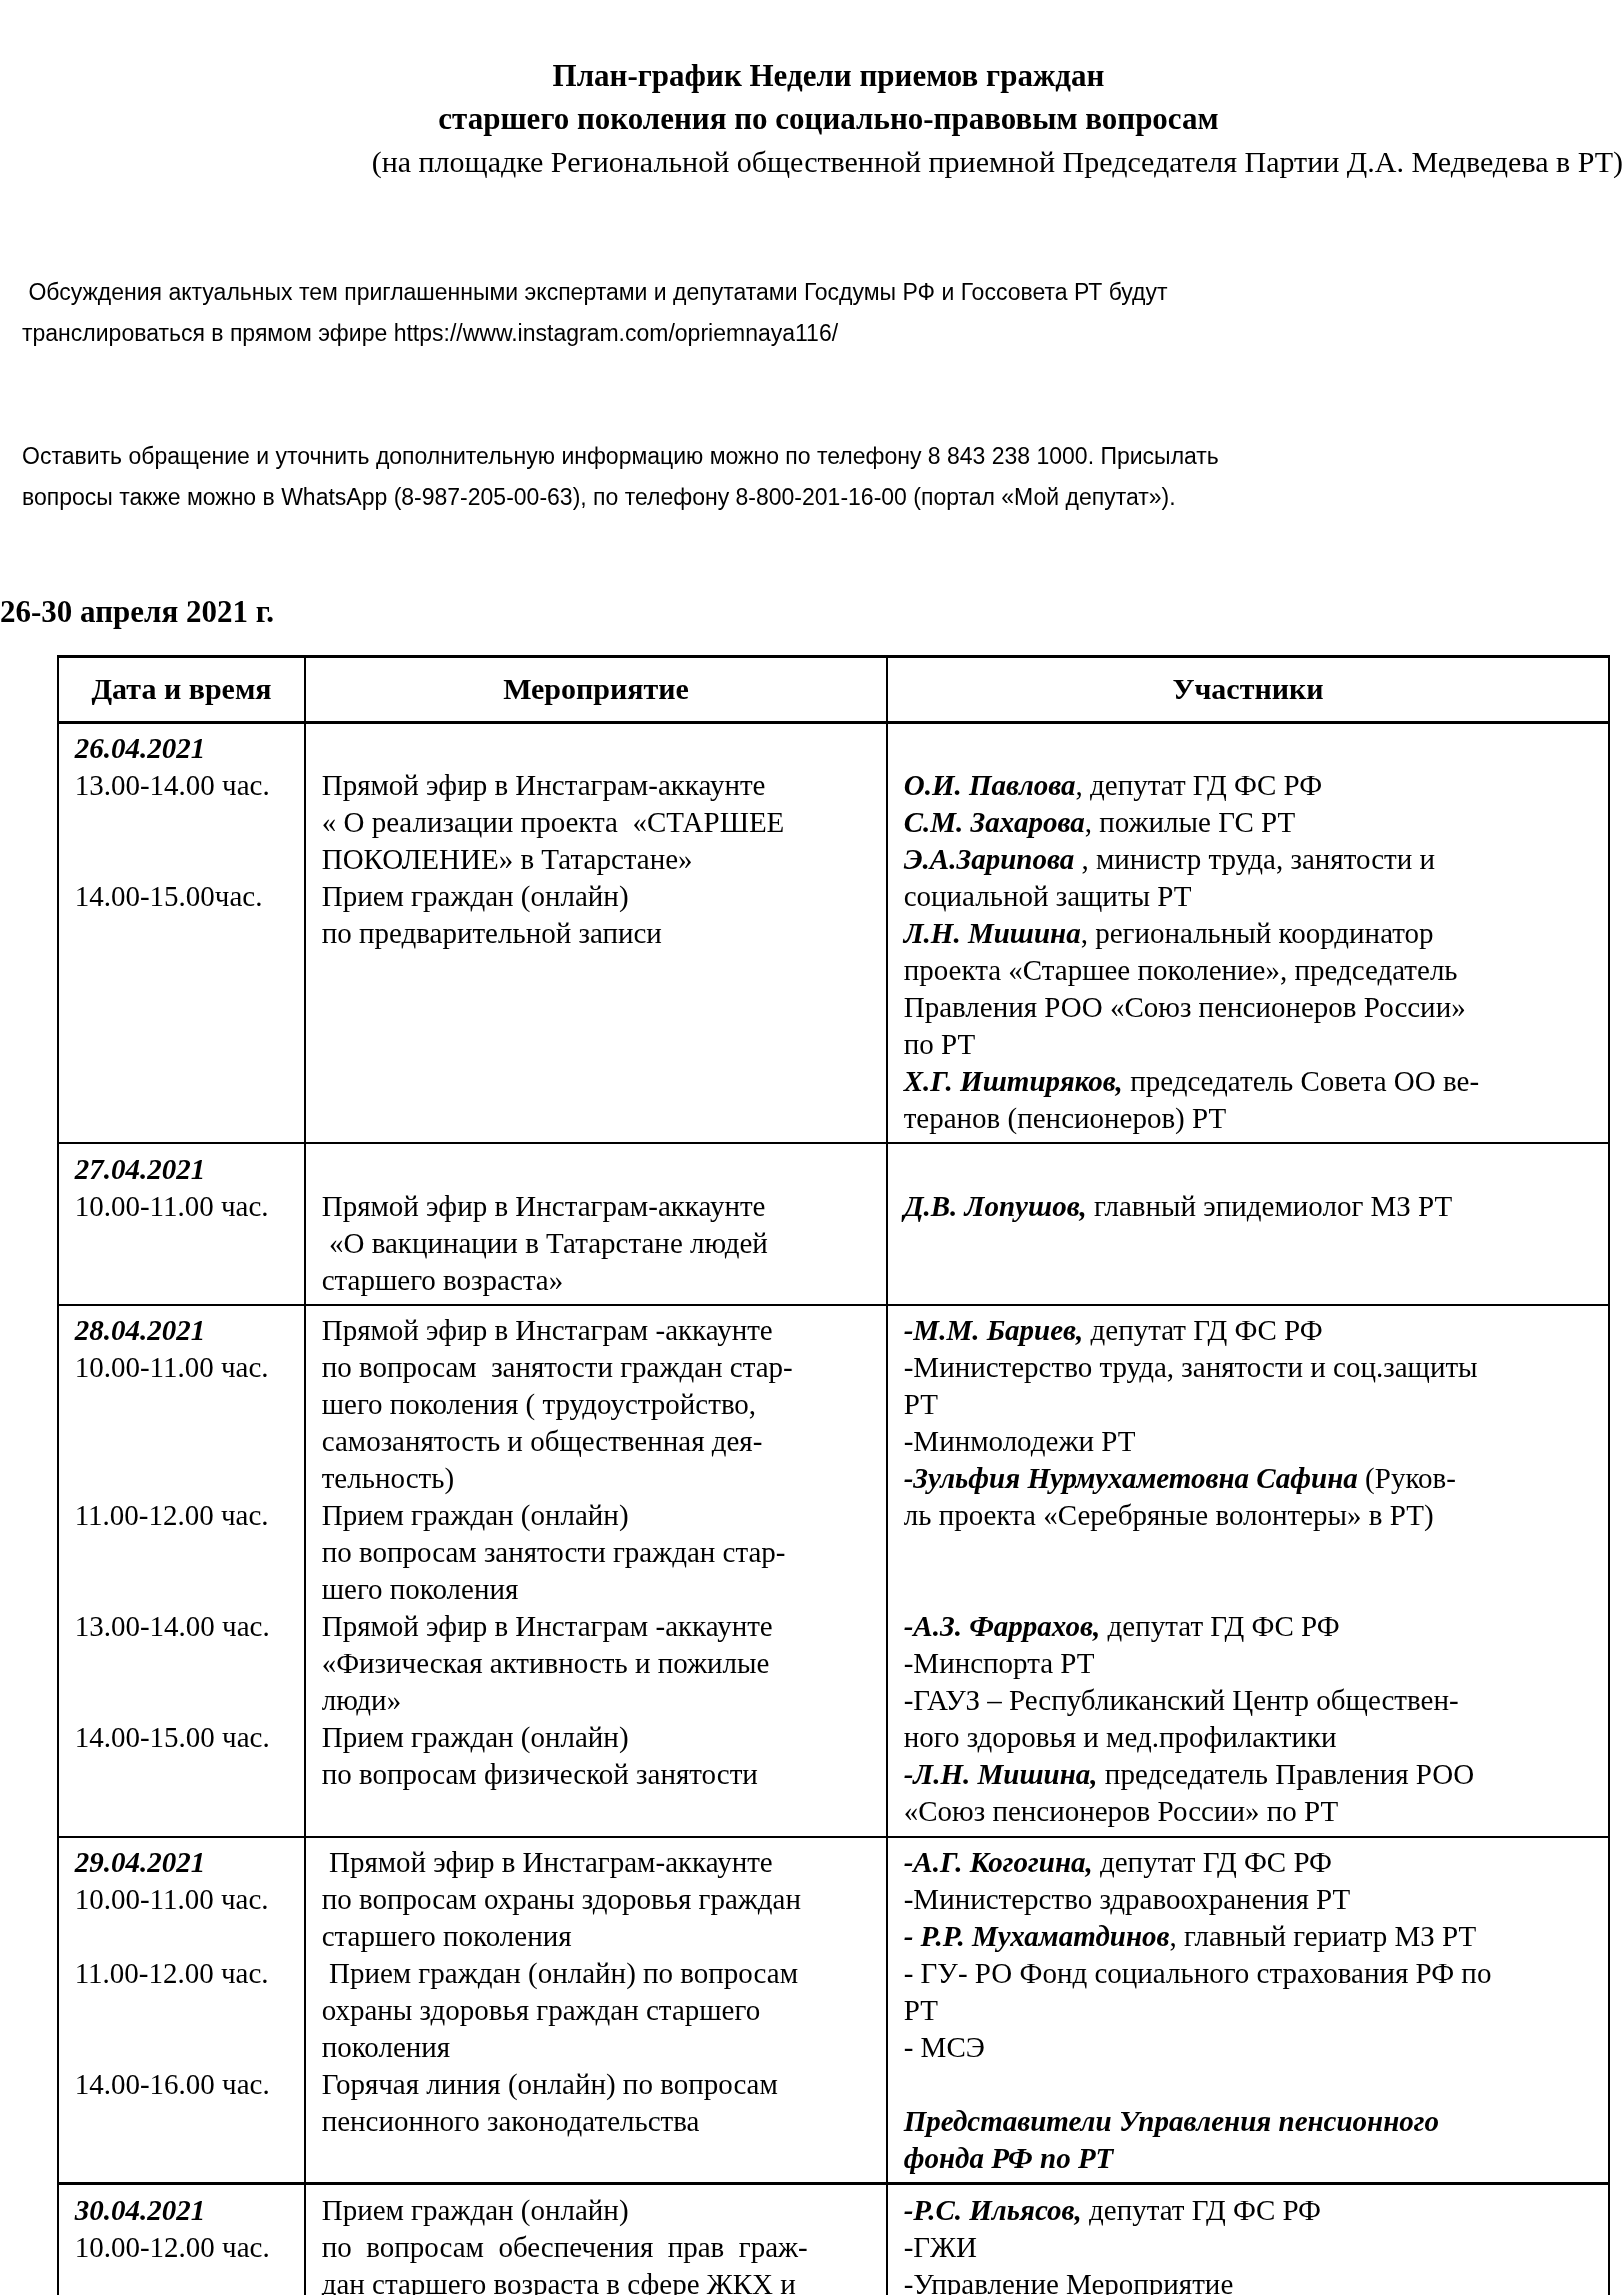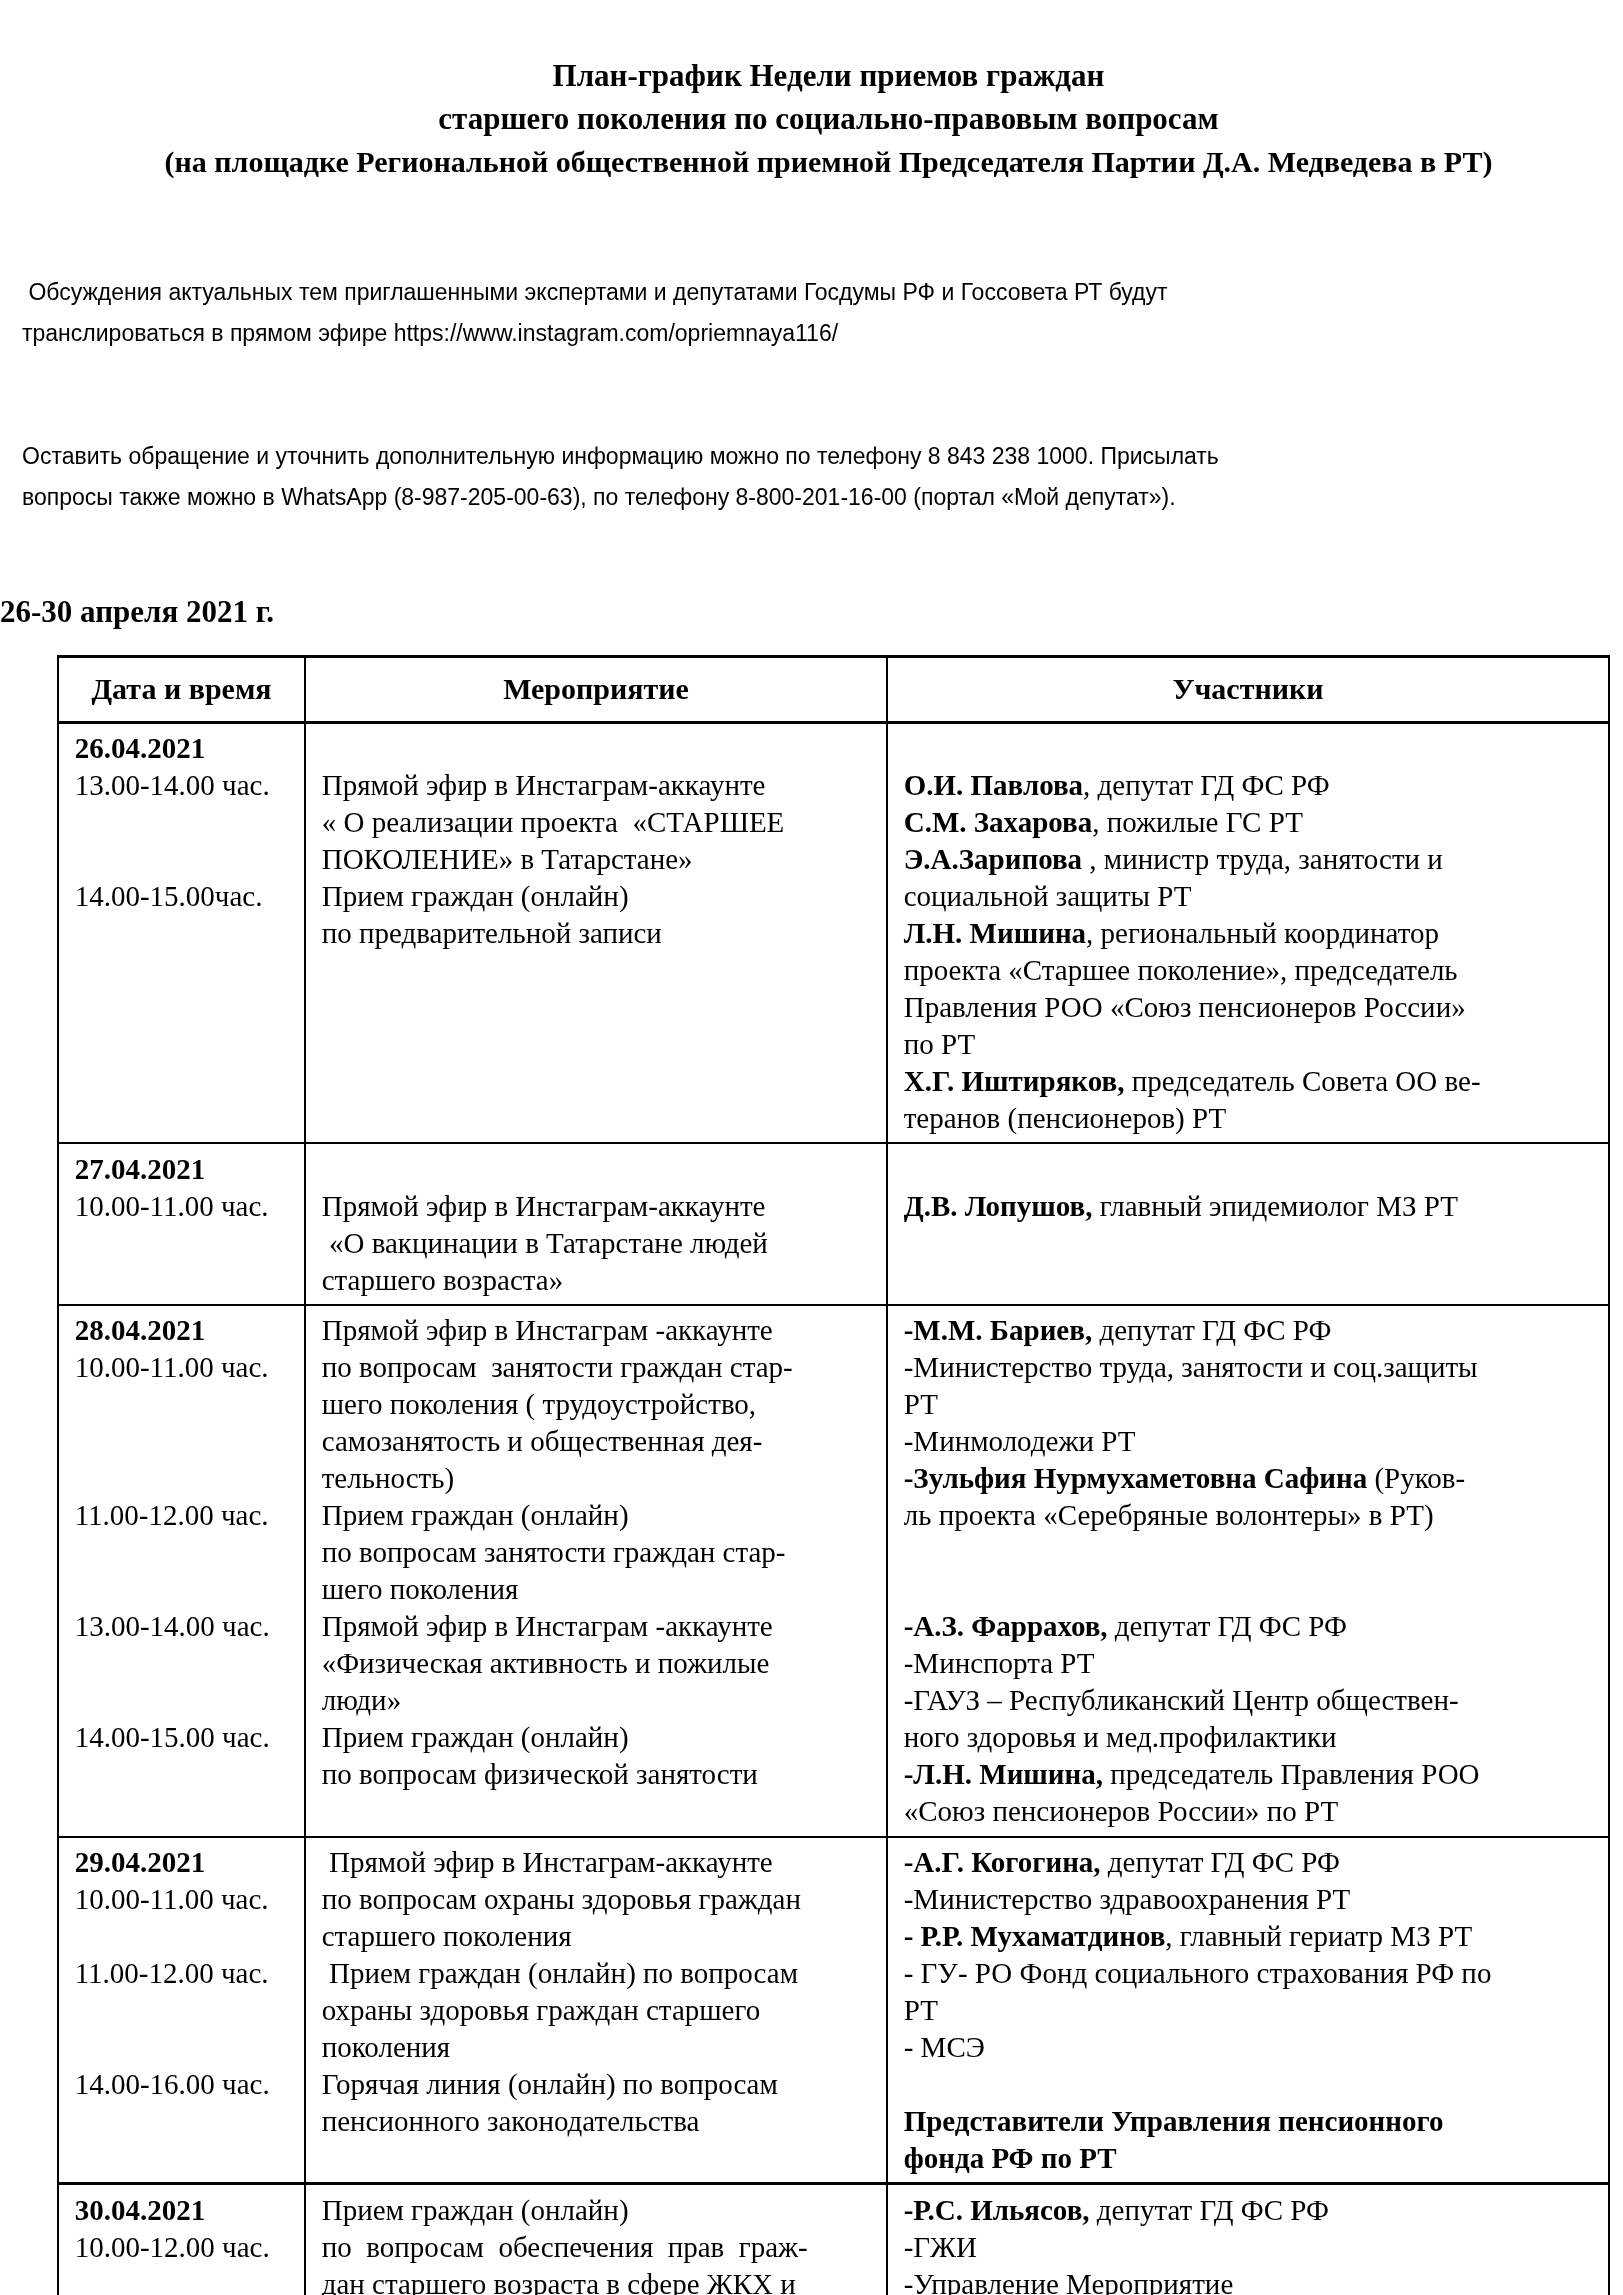--- a/index.html
+++ b/index.html
@@ -9,21 +9,21 @@
     font-family: "Liberation Serif", serif;
     overflow: hidden;
     position: relative;
   }
   .title-block { margin-top: 54px; padding-left: 34px; }
   .title-line {
     font-size: 31px; font-weight: bold; text-align: center;
     line-height: 43px; white-space: pre-wrap;
   }
   .subtitle-line {
-    font-size: 30px; font-weight: bold; text-align: center;
+    font-size: 30px; font-weight: normal; text-align: right;
     line-height: 43px; white-space: pre-wrap;
   }
   .intro {
     font-family: "Liberation Sans", sans-serif;
     font-size: 23px; line-height: 41px;
     margin: 6.5px 18.3px 0 22px;
     white-space: pre-wrap;
   }
   .intro p { margin: 0; }
   .date-heading {
@@ -58,21 +58,21 @@
     border-top: 2px solid #000;
     padding: 6.5px 10.5px 5.2px 15.7px;
   }
   tr:first-child td { border-top: none; }
   tr:last-child td { border-top: 3.9px solid #000; padding-bottom: 58px; }
   .line {
     min-height: 37px; line-height: 37px;
     white-space: pre-wrap;
   }
   td.cell-date .line { white-space: pre; }
-  .b { font-weight: bold; }
+  .b { font-weight: bold; font-style: italic; }
 </style>
 </head>
 <body>
 
 <div class="title-block">
   <div class="title-line">План-график Недели приемов граждан</div>
   <div class="title-line">старшего поколения по социально-правовым вопросам</div>
   <div class="subtitle-line">(на площадке Региональной общественной приемной Председателя Партии Д.А. Медведева в РТ)</div>
 </div>
 

